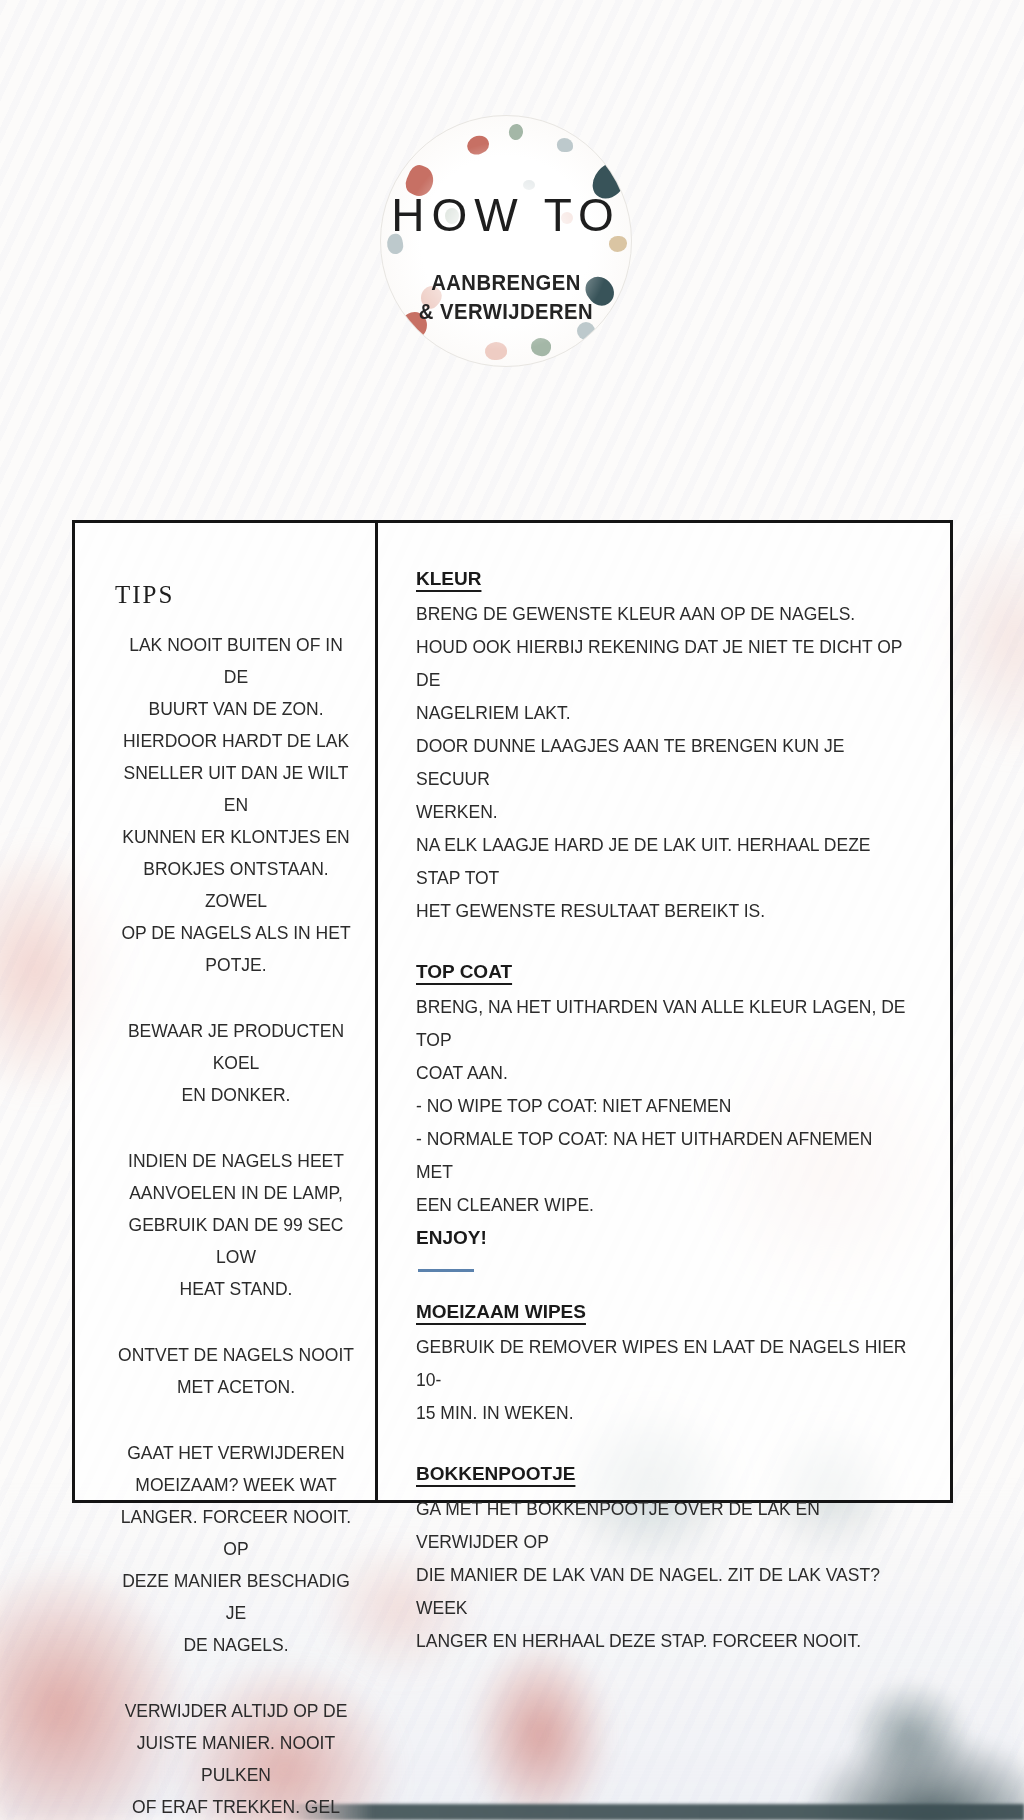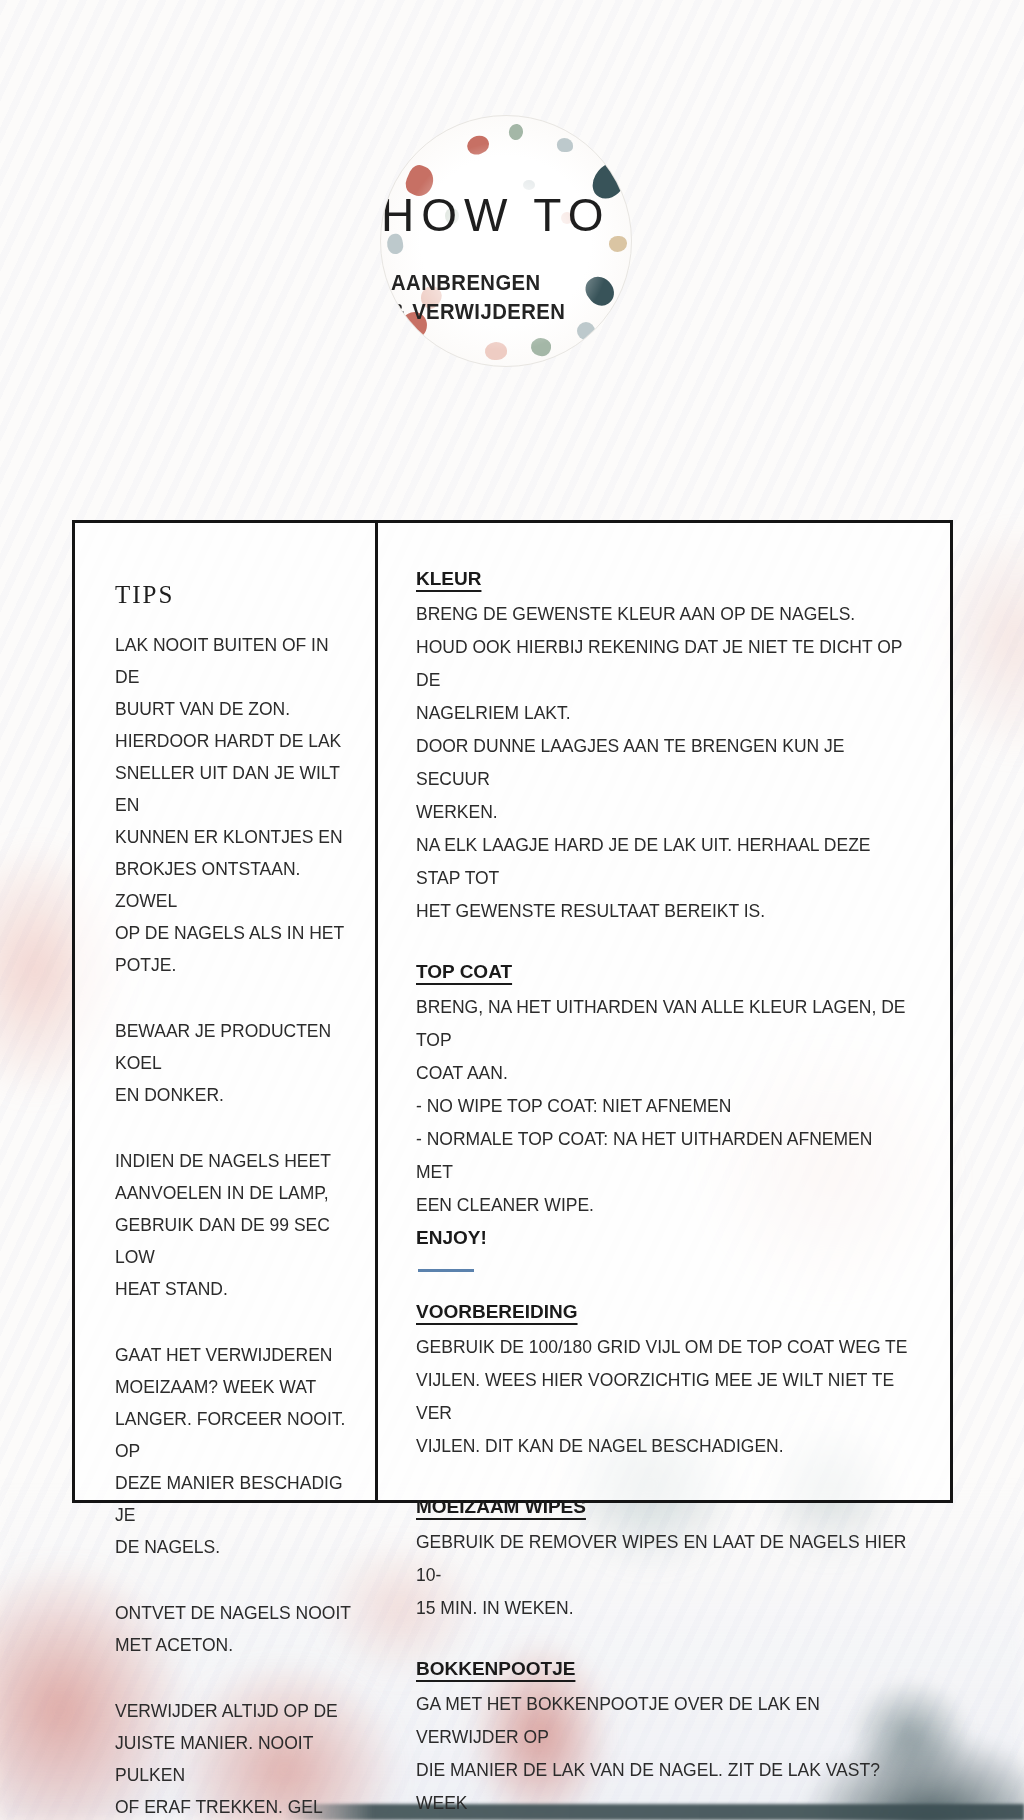--- a/index.html
+++ b/index.html
@@ -42,21 +42,21 @@
   .logo{
     position:absolute; left:380px; top:115px; width:250px; height:250px; z-index:2;
     border-radius:50%; background:radial-gradient(circle, #ffffff 48%, #fbf9f7 78%, #f7f5f2 100%);
     border:1px solid #e8e6e2; overflow:hidden;
   }
   .chip{position:absolute; opacity:.95;}
   .logo::after{ 
     content:""; position:absolute; inset:0; border-radius:50%;
     background:radial-gradient(circle at 50% 52%, rgba(255,255,255,.9) 26%, rgba(255,255,255,0) 58%);
   }
-  .logo-text{position:absolute; inset:0; z-index:3; }
+  .logo-text{position:absolute; inset:0; z-index:3; text-align:center;}
   .logo-title{
     position:absolute; left:0; right:0; top:72px;
     font-size:46px; font-weight:300; letter-spacing:7px; color:#1e1e1e;
     font-family:"Liberation Sans", sans-serif;
   }
   .logo-sub{
     position:absolute; left:0; right:0; top:152px; color:#242424;
     font-size:22px; font-weight:700; line-height:29px; letter-spacing:.5px;
     transform:scaleX(.92);
   }
@@ -68,21 +68,21 @@
   }
   .col-left{
     box-sizing:border-box; width:303px; border-right:3px solid var(--c-border);
     padding:56px 18px 0 40px; font-size:17.5px; line-height:32px;
   }
   .col-right{flex:1; box-sizing:border-box; padding:40px 20px 0 38px; font-size:17.5px; line-height:33px;}
   .tips-h{
     font-family:"Liberation Serif", serif; font-size:25px; font-weight:400;
     letter-spacing:2px; margin:0 0 18px 0; color:#1e1e1e;
   }
-  .tips-p{white-space:pre-line; margin:0 0 34px 0;}
+  .tips-p{white-space:pre-line; margin:0 0 34px 0;text-align:center;}
   .sec{margin:0 16px 28px 0;}
   .sec-h{
     display:inline-block; font-size:19px; font-weight:700; color:#1a1a1a;
     text-decoration:underline; text-decoration-thickness:2px; text-underline-offset:5px;
     margin:0 0 6px 0; line-height:26px;
   }
   .sec-b{white-space:pre-line; margin:0;}
   .enjoy{
     display:inline-block; font-size:19px; font-weight:700; color:#1a1a1a;
     text-decoration-thickness:2px; text-underline-offset:5px;
@@ -154,27 +154,27 @@
 KUNNEN ER KLONTJES EN
 BROKJES ONTSTAAN. ZOWEL
 OP DE NAGELS ALS IN HET
 POTJE.</p>
       <p class="tips-p">BEWAAR JE PRODUCTEN KOEL
 EN DONKER.</p>
       <p class="tips-p">INDIEN DE NAGELS HEET
 AANVOELEN IN DE LAMP,
 GEBRUIK DAN DE 99 SEC LOW
 HEAT STAND.</p>
+      <p class="tips-p">ONTVET DE NAGELS NOOIT
+MET ACETON.</p>
       <p class="tips-p">GAAT HET VERWIJDEREN
 MOEIZAAM? WEEK WAT
 LANGER. FORCEER NOOIT. OP
 DEZE MANIER BESCHADIG JE
 DE NAGELS.</p>
-      <p class="tips-p">ONTVET DE NAGELS NOOIT
-MET ACETON.</p>
       <p class="tips-p">VERWIJDER ALTIJD OP DE
 JUISTE MANIER. NOOIT PULKEN
 OF ERAF TREKKEN. GEL POLISH
 BESCHADIGD DE NAGELS NIET.
 VERKEERD VERWIJDEREN WEL.</p>
     </div>
 
     <div class="col-right">
 
       <div class="sec">
@@ -193,26 +193,20 @@
         <p class="sec-b">BRENG, NA HET UITHARDEN VAN ALLE KLEUR LAGEN, DE TOP
 COAT AAN.
 - NO WIPE TOP COAT: NIET AFNEMEN
 - NORMALE TOP COAT: NA HET UITHARDEN AFNEMEN MET
 EEN CLEANER WIPE.</p>
         <div class="enjoy">ENJOY!</div>
       </div>
 
       <div class="accent-line"></div>
 
-      <div class="sec">
-        <div class="sec-h">VOORBEREIDING</div>
-        <p class="sec-b">GEBRUIK DE 100/180 GRID VIJL OM DE TOP COAT WEG TE
-VIJLEN. WEES HIER VOORZICHTIG MEE JE WILT NIET TE VER
-VIJLEN. DIT KAN DE NAGEL BESCHADIGEN.</p>
-      </div>
 
       <div class="sec">
         <div class="sec-h">MOEIZAAM WIPES</div>
         <p class="sec-b">GEBRUIK DE REMOVER WIPES EN LAAT DE NAGELS HIER 10-
 15 MIN. IN WEKEN.</p>
       </div>
 
       <div class="sec">
         <div class="sec-h">BOKKENPOOTJE</div>
         <p class="sec-b">GA MET HET BOKKENPOOTJE OVER DE LAK EN VERWIJDER OP

